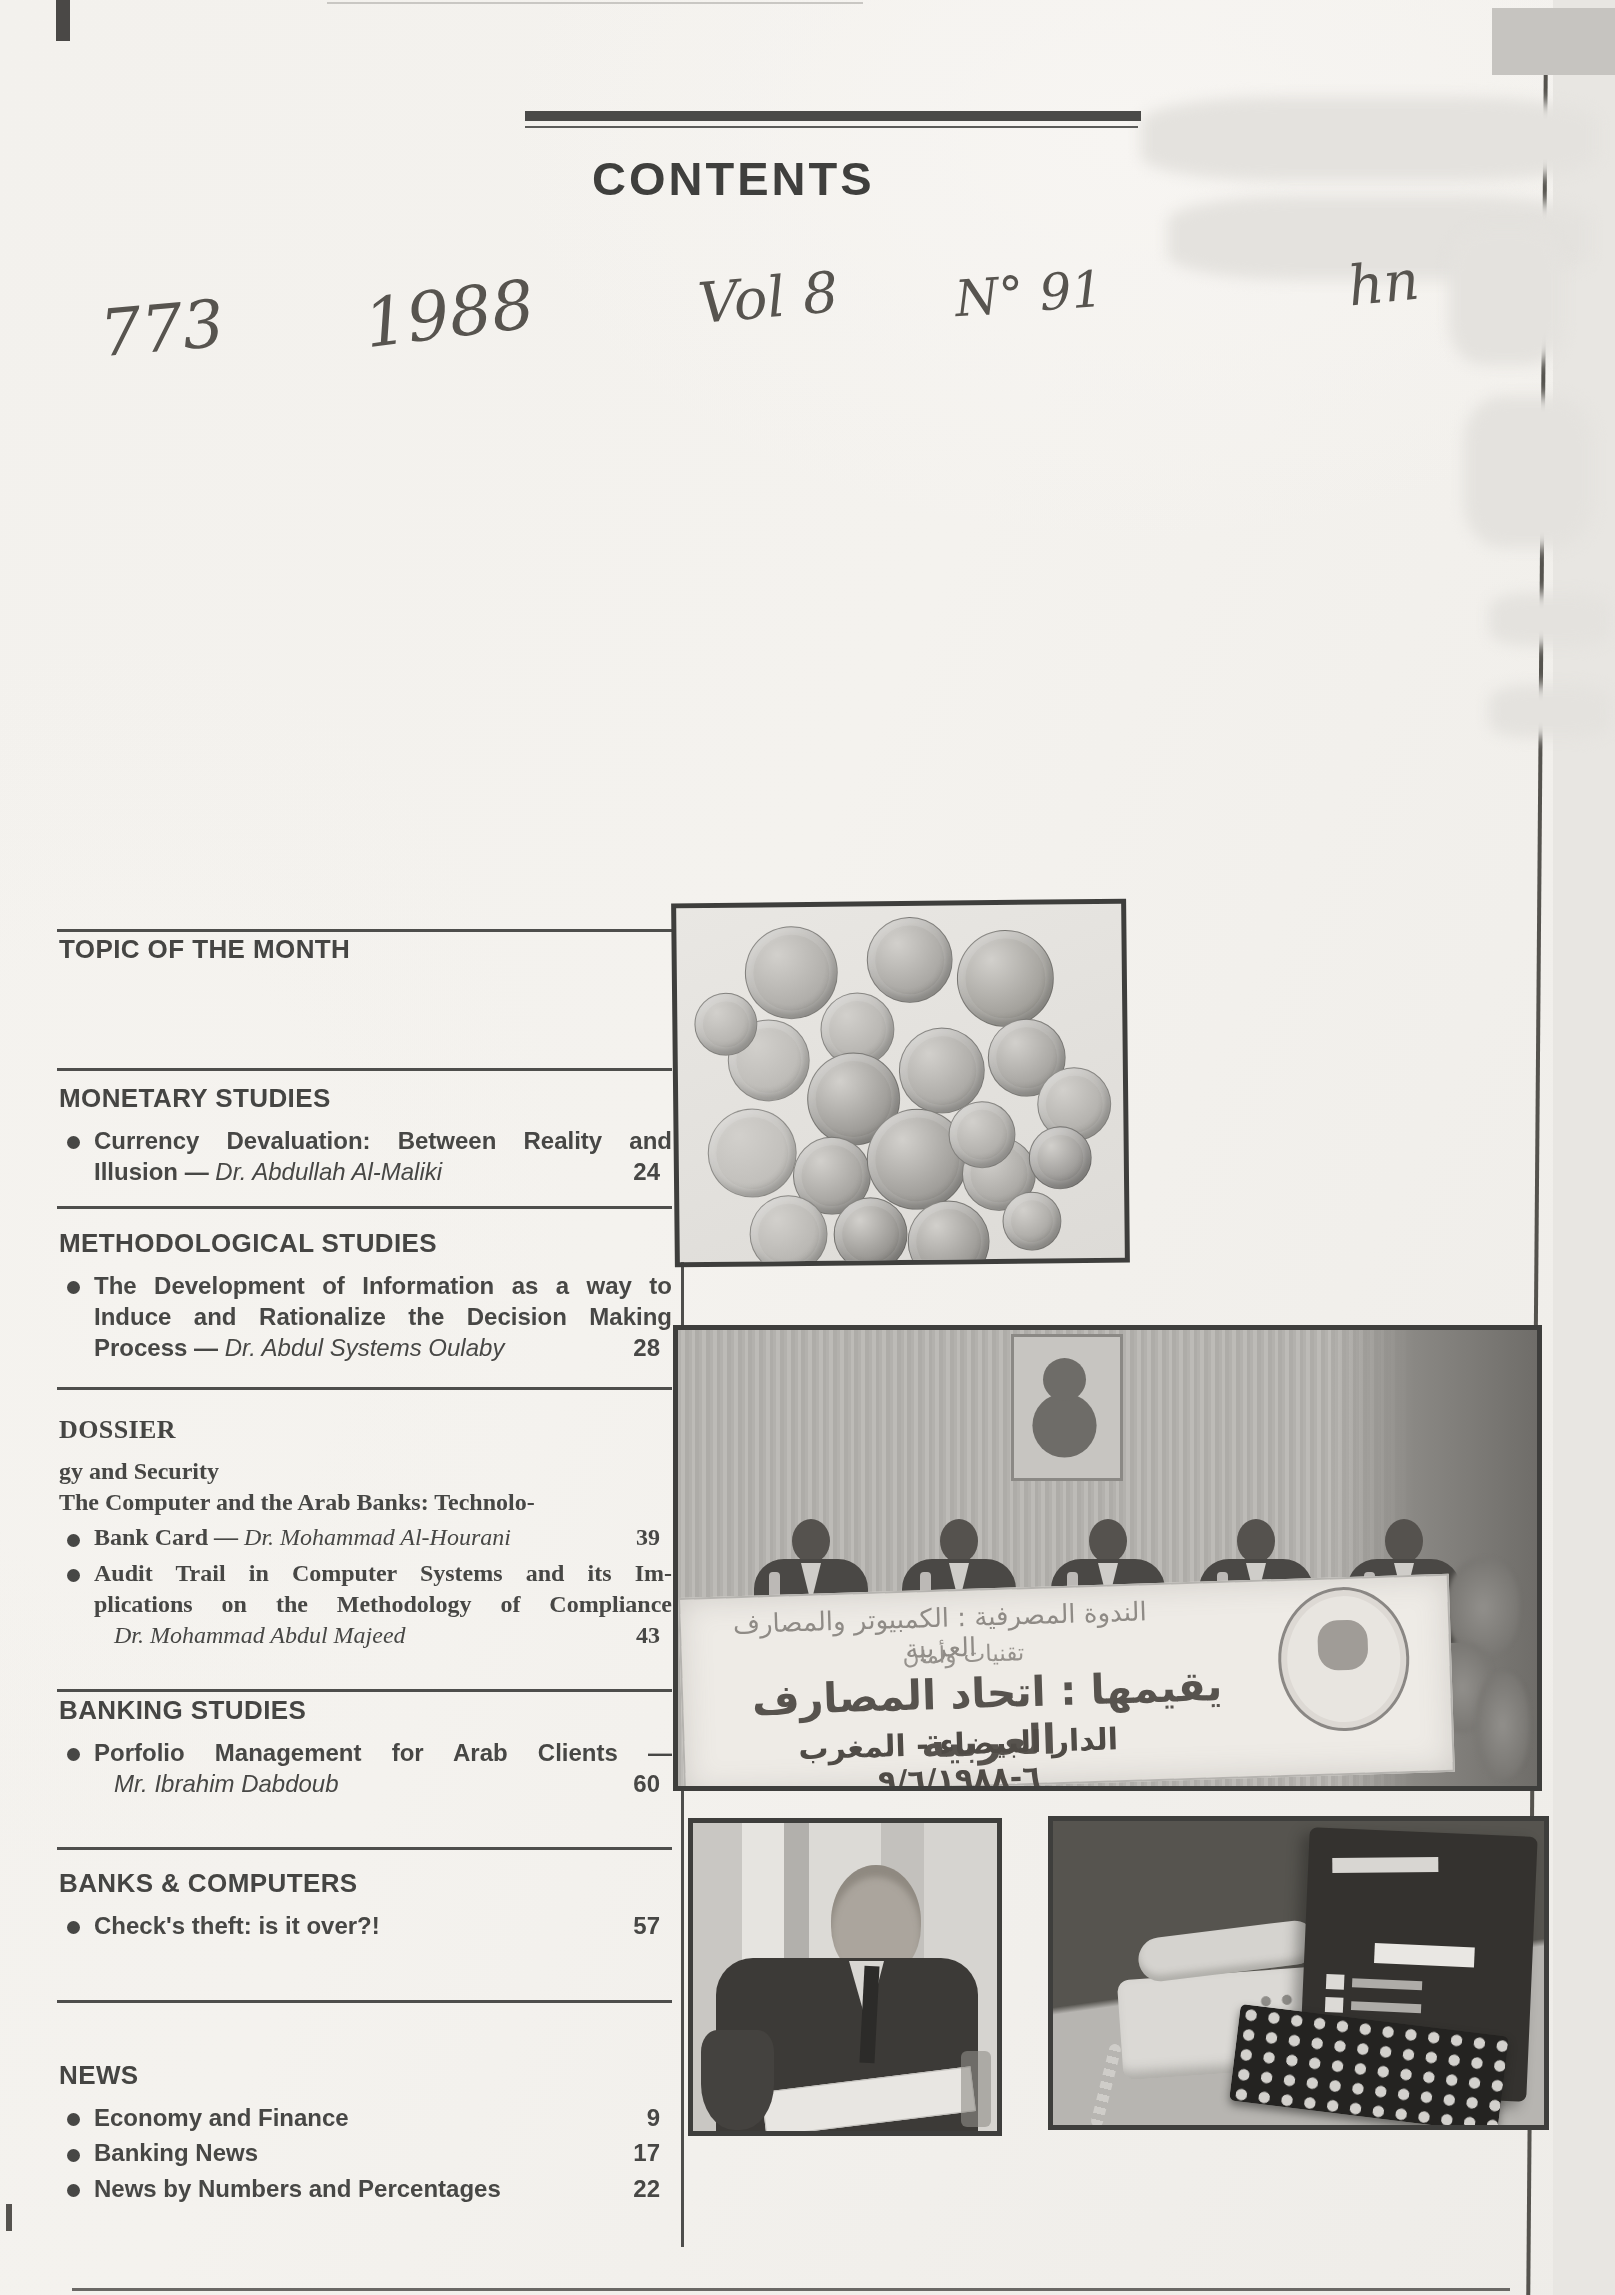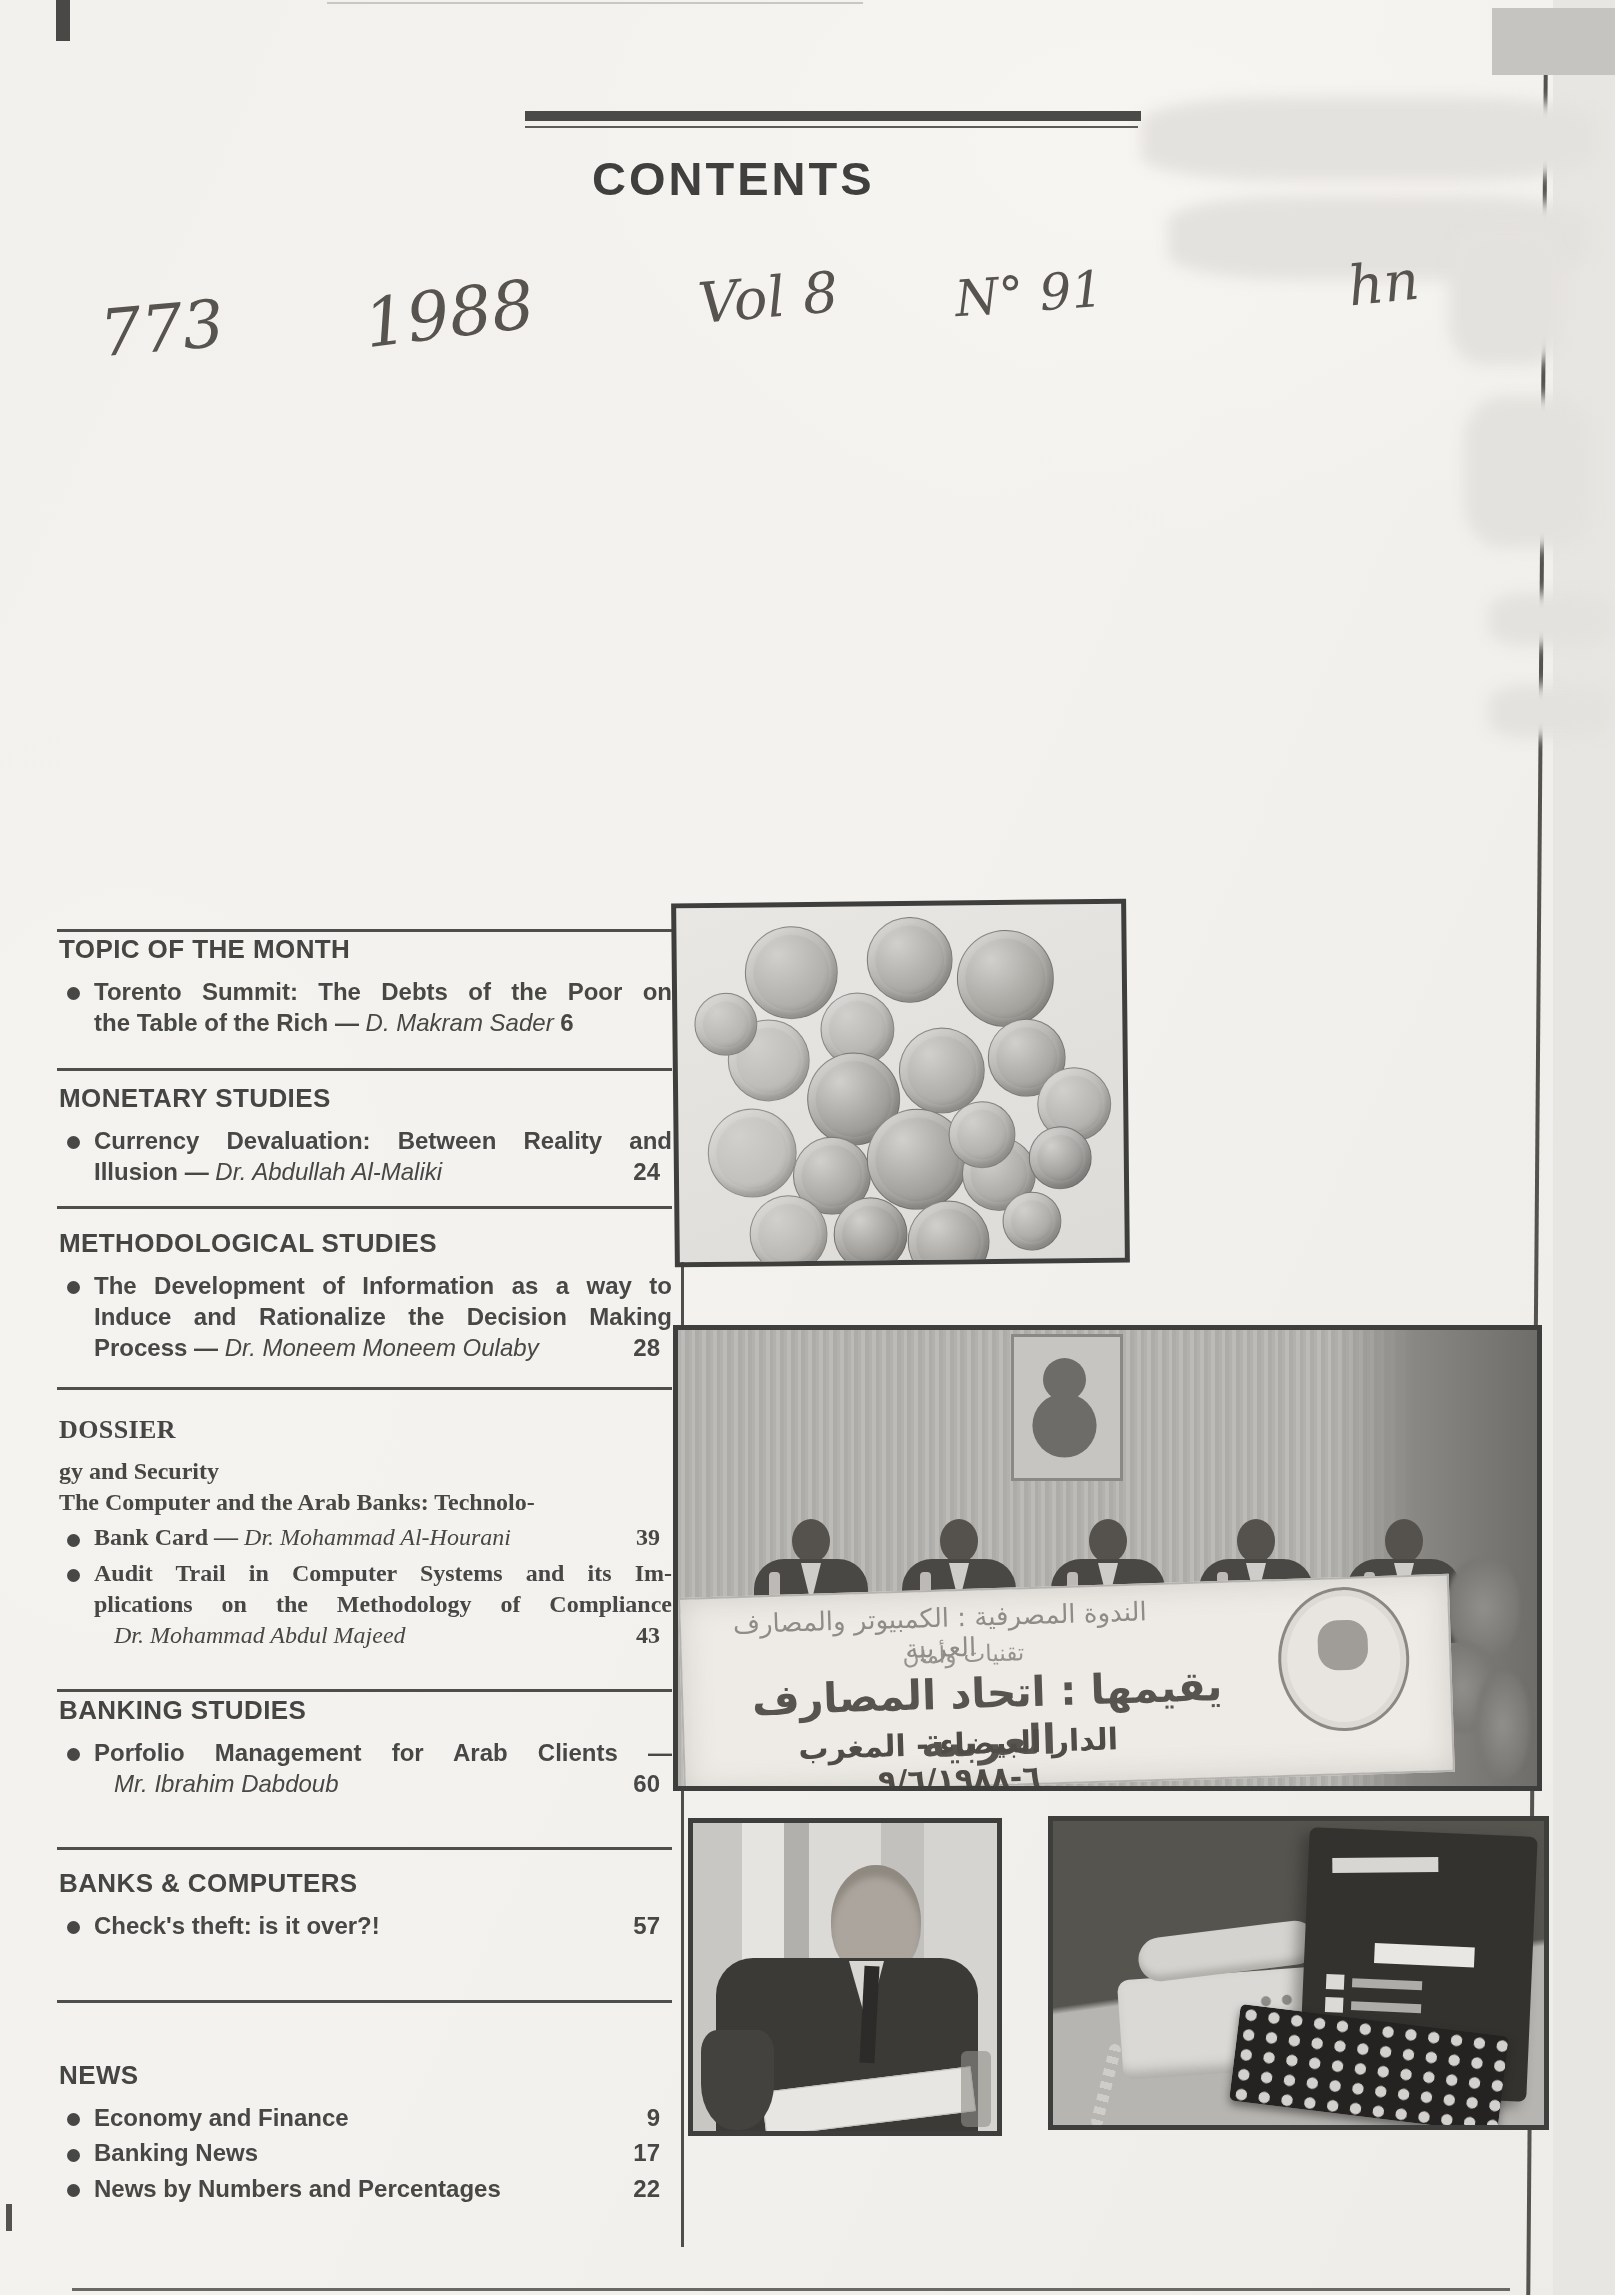--- a/index.html
+++ b/index.html
@@ -154,45 +154,40 @@
   <div class="abs hrule" style="top:1206px"></div>
   <div class="abs hrule" style="top:1387px"></div>
   <div class="abs hrule" style="top:1689px"></div>
   <div class="abs hrule" style="top:1847px"></div>
   <div class="abs hrule" style="top:2000px"></div>
   <div class="abs vrule"></div>
 
   <div>
       <div class="section" style="top: 934px;">
         <div class="sec-h">TOPIC OF THE MONTH</div>
-        <div class="item">
-          <span class="dot"></span>
-          <div class="row just"><span class="rowtext"><span class="s-b">Torento Summit: The Debts of the Poor on</span></span></div>
-          <div class="row"><span class="rowtext"><span class="s-b">the Table of the Rich — </span><span class="s-i">D. Makram Sader</span><span class="s-pg"> 6</span></span></div>
-        </div>
       </div>
       <div class="section" style="top: 1083px;">
         <div class="sec-h">MONETARY STUDIES</div>
         <div class="item">
           <span class="dot"></span>
           <div class="row just"><span class="rowtext"><span class="s-b">Currency Devaluation: Between Reality and</span></span></div>
           <div class="row flex">
             <span class="rowtext"><span class="s-b">Illusion — </span><span class="s-i">Dr. Abdullah Al-Maliki</span></span>
             <span class="pgr">24</span>
           </div>
         </div>
       </div>
       <div class="section" style="top: 1228px;">
         <div class="sec-h">METHODOLOGICAL STUDIES</div>
         <div class="item">
           <span class="dot"></span>
           <div class="row just"><span class="rowtext"><span class="s-b">The Development of Information as a way to</span></span></div>
           <div class="row just"><span class="rowtext"><span class="s-b">Induce and Rationalize the Decision Making</span></span></div>
           <div class="row flex">
-            <span class="rowtext"><span class="s-b">Process — </span><span class="s-i">Dr. Moneem Moneem Oulaby</span></span>
+            <span class="rowtext"><span class="s-b">Process — </span><span class="s-i">Dr. Abdul Systems Oulaby</span></span>
             <span class="pgr">28</span>
           </div>
         </div>
       </div>
       <div class="section" style="top: 1415px; font-family: Liberation Serif, serif;">
         <div class="sec-h">DOSSIER</div>
         <div class="sub">gy and Security</div>
         <div class="sub">The Computer and the Arab Banks: Technolo-</div>
         <div class="item">
           <span class="dot"></span>

